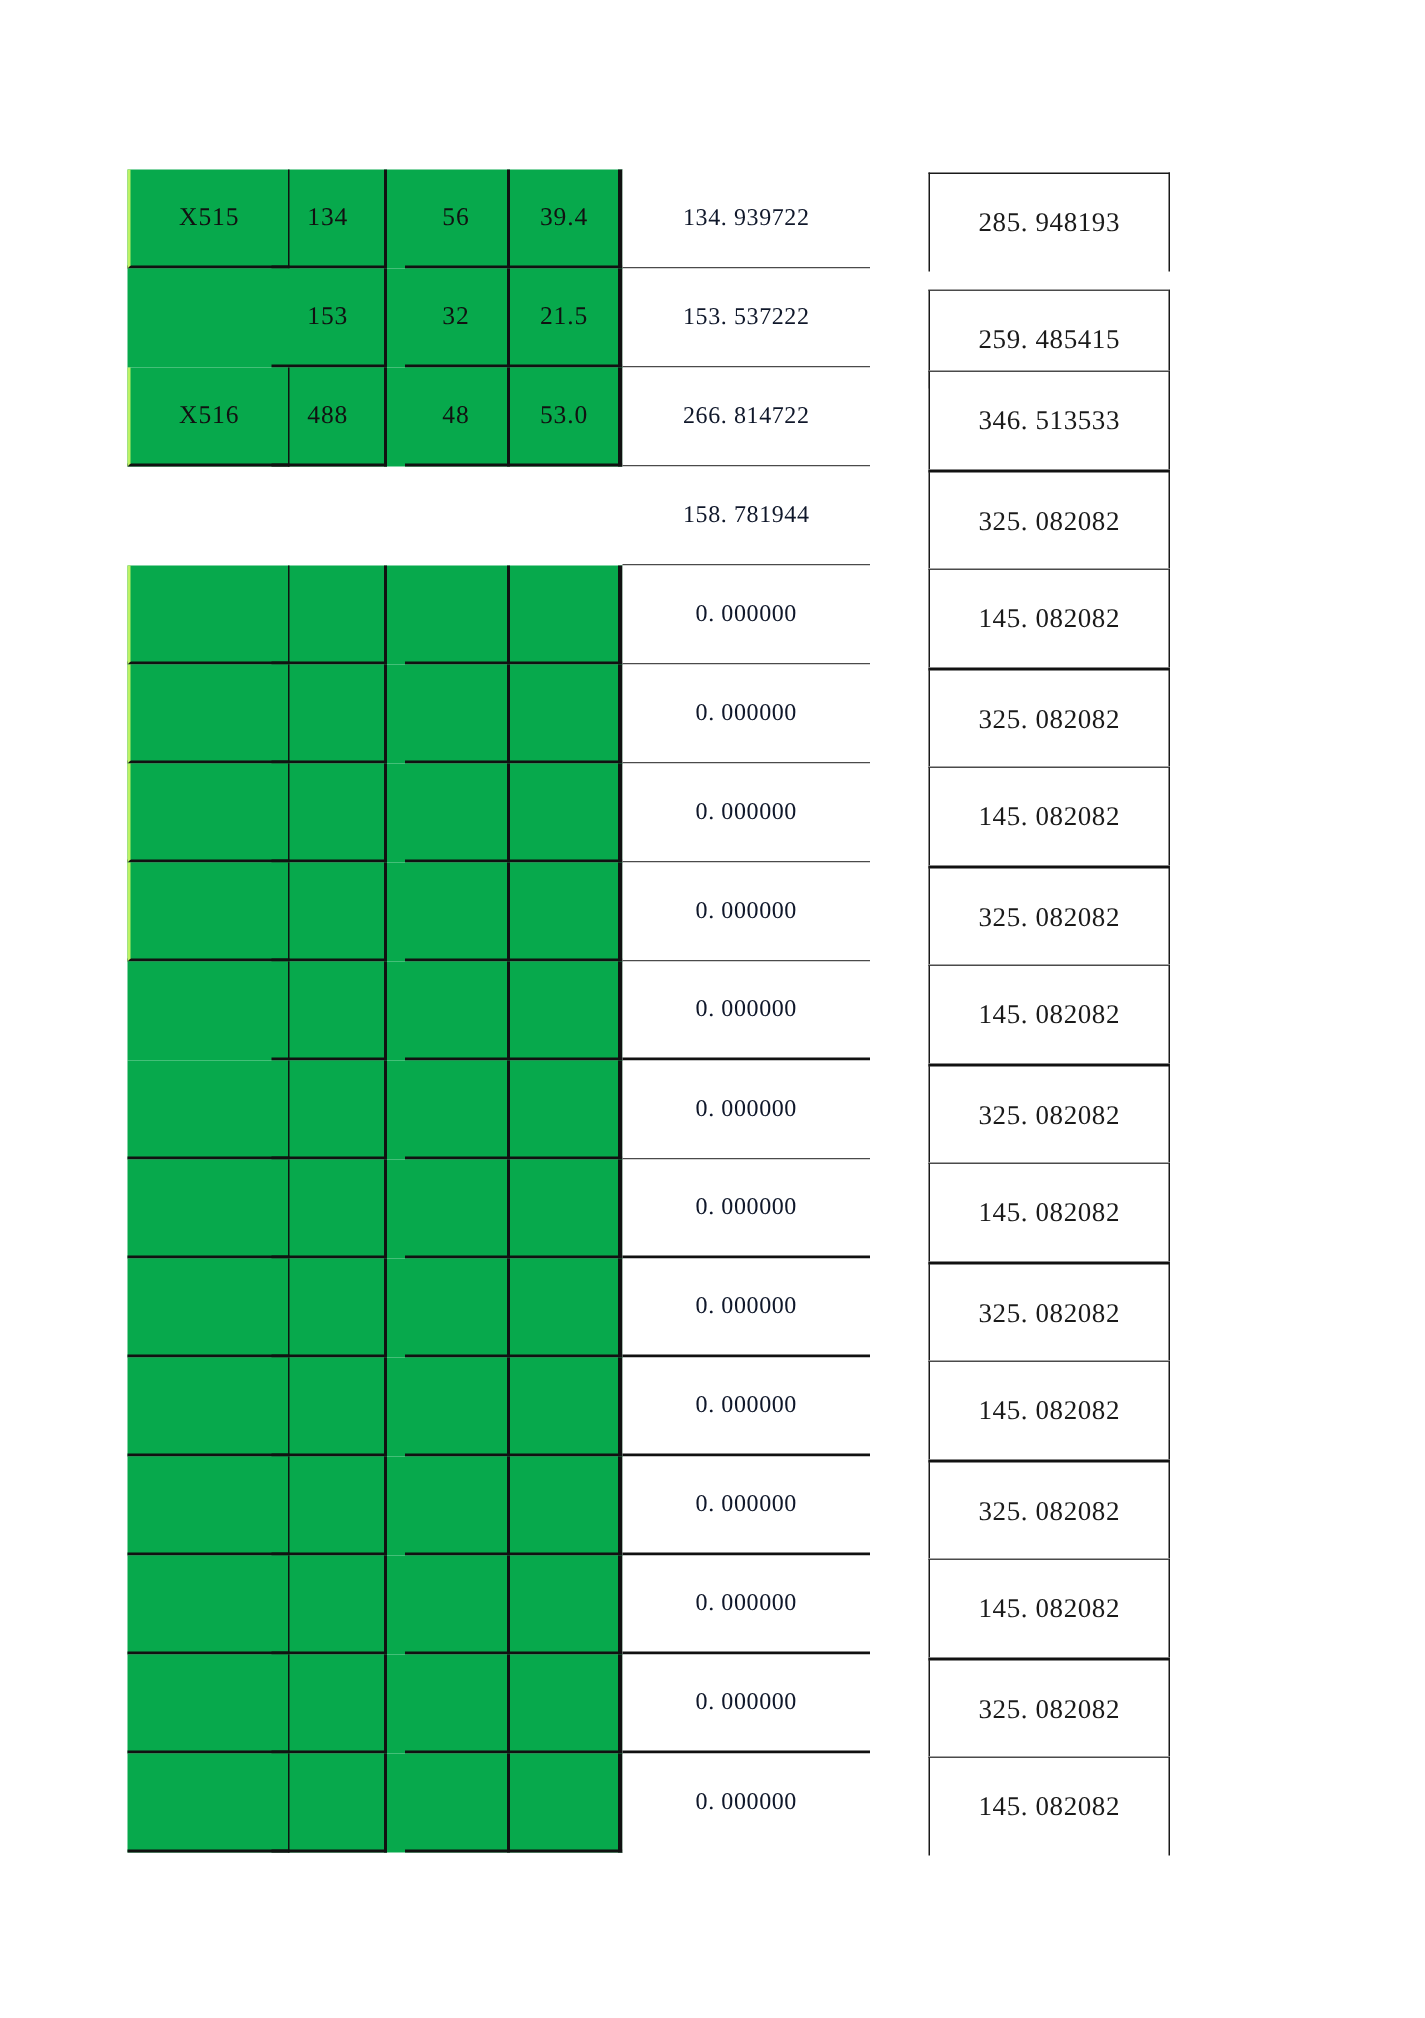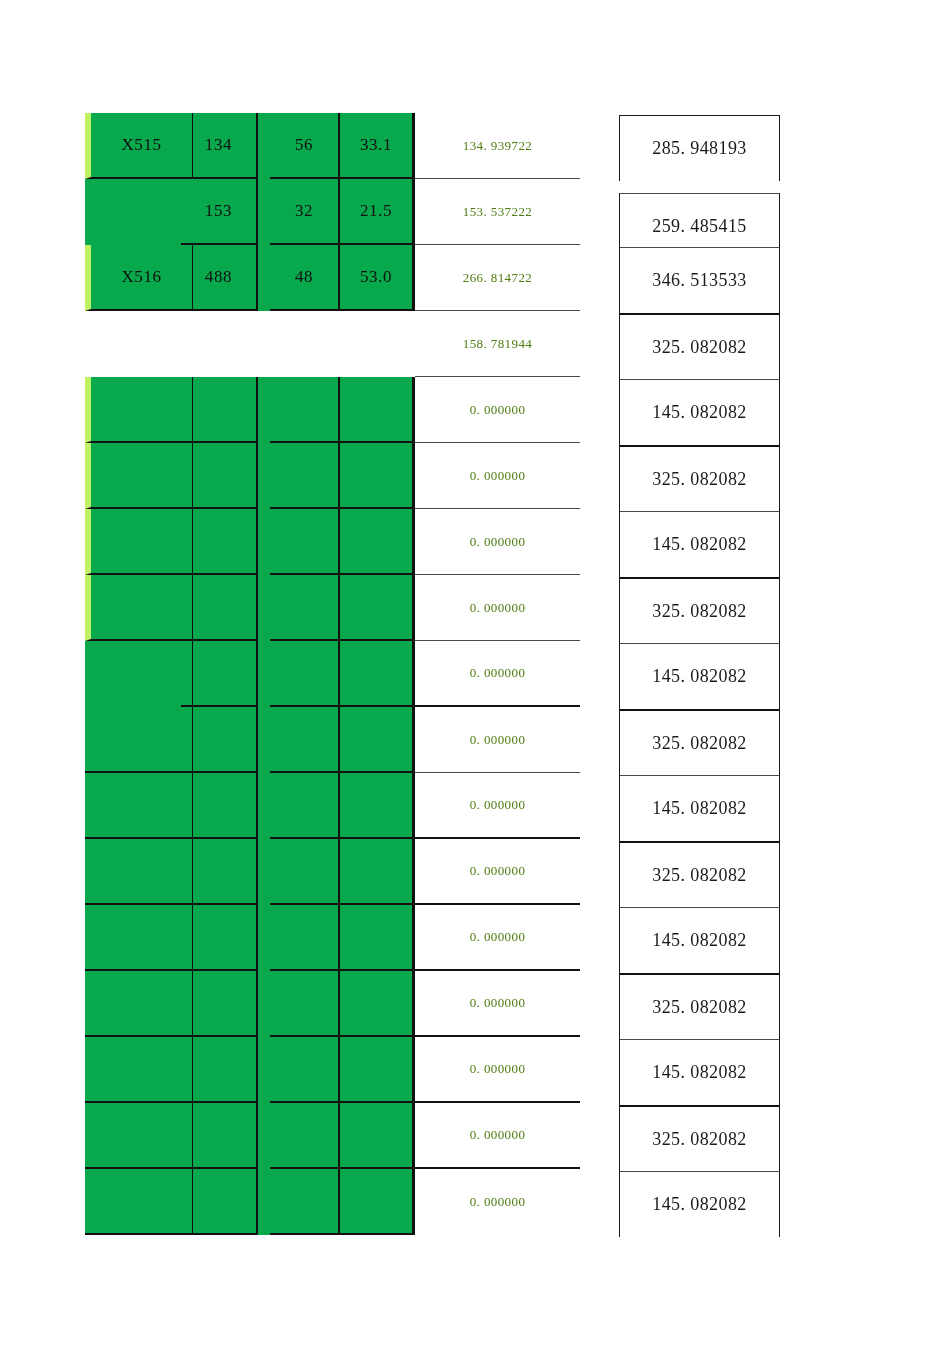--- a/index.html
+++ b/index.html
@@ -56,21 +56,21 @@
     height: 66px;
     box-sizing: border-box;
     display: flex;
     align-items: center;
     justify-content: center;
     font-size: 17px;
     letter-spacing: 0.6px;
     color: #111111;
     border-bottom: 2px solid #111111;
   }
-  .gc1 { left: 0px;   width: 108px; border-left: 6px solid #bef264; border-right: 1.5px solid #111; }
+  .gc1 { left: 0px;   width: 108px; border-left: 2px solid #bef264; border-right: 1.5px solid #111; }
   .gc2 { left: 96px; width: 77px;  border-right: 2px solid #111; }
   .gc3 { left: 185px; width: 70px;  border-right: 2px solid #111; }
   .gc4 { left: 255px; width: 75px;  border-right: 3px solid #111; }
 
   
   .no-left .gc1 { border-left: none; }
   .no-bottom-c1 .gc1 { border-bottom: none; }
 
   
   .wcell5 {
@@ -78,23 +78,23 @@
     left: 330px;
     top: 0;
     width: 165px;
     height: 66px;
     box-sizing: border-box;
     background: #ffffff;
     border-bottom: 1.2px solid #4a4a4a;
     display: flex;
     align-items: center;
     justify-content: center;
-    font-size: 13px;
+    font-size: 16px;
     letter-spacing: 0.4px;
-    color: #4d7c0f;
+    color: #0f172a;
   }
   .wcell5.thick-bottom { border-bottom: 2px solid #111111; }
   .wcell5.no-bottom { border-bottom: none; }
 
   
   #right-table {
     position: absolute;
     left: 583px;
     top: 115px;
     width: 161px;
@@ -140,21 +140,21 @@
 <body>
 
 <div id="sheet">
 
   <div id="left-table">
       <div class="lt-row" style="top: 0px;">
         <div class="green-block">
           <div class="gcell gc1">X515</div>
           <div class="gcell gc2">134</div>
           <div class="gcell gc3">56</div>
-          <div class="gcell gc4">33.1</div>
+          <div class="gcell gc4">39.4</div>
         </div>
         <div class="wcell5">134. 939722</div>
       </div>
       <div class="lt-row" style="top: 66px;">
         <div class="green-block">
           <div class="gcell gc2">153</div>
           <div class="gcell gc3">32</div>
           <div class="gcell gc4">21.5</div>
         </div>
         <div class="wcell5">153. 537222</div>

